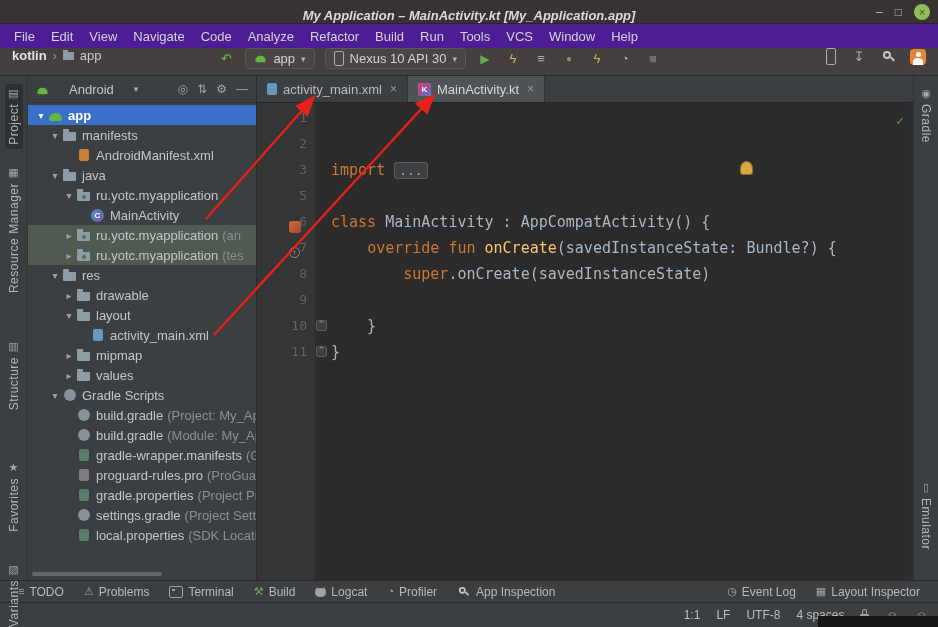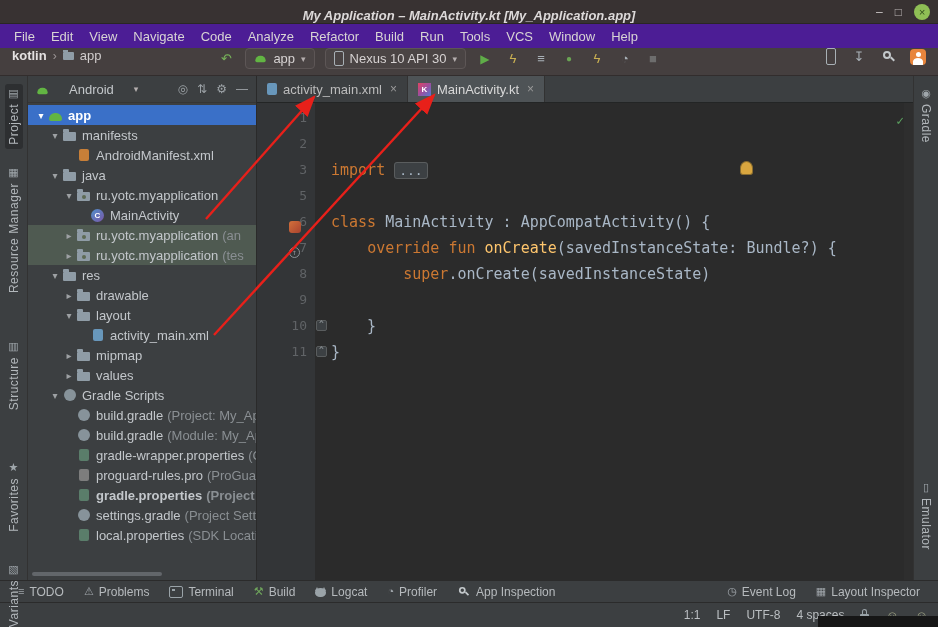--- a/index.html
+++ b/index.html
@@ -343,32 +343,32 @@
               <span class="ic-gradle-file"></span>
             </span>
             <span class="tlabel">build.gradle</span>
             <span class="thint">(Module: My_Ap</span>
           </div>
           <div class="tree-row" style="padding-left: 34px;">
             <span class="chev"></span>
             <span class="ticon">
               <span class="ic-properties-file"></span>
             </span>
-            <span class="tlabel">gradle-wrapper.properties</span>
+            <span class="tlabel">gradle-wrapper.manifests</span>
             <span class="thint">(Gr</span>
           </div>
           <div class="tree-row" style="padding-left: 34px;">
             <span class="chev"></span>
             <span class="ticon">
               <span class="ic-proguard-file"></span>
             </span>
             <span class="tlabel">proguard-rules.pro</span>
             <span class="thint">(ProGuar</span>
           </div>
-          <div class="tree-row" style="padding-left: 34px; font-weight: bold;">
+          <div class="tree-row" style="padding-left: 34px;">
             <span class="chev"></span>
             <span class="ticon">
               <span class="ic-properties-file"></span>
             </span>
             <span class="tlabel">gradle.properties</span>
             <span class="thint">(Project Pr</span>
           </div>
           <div class="tree-row" style="padding-left: 34px;">
             <span class="chev"></span>
             <span class="ticon">

